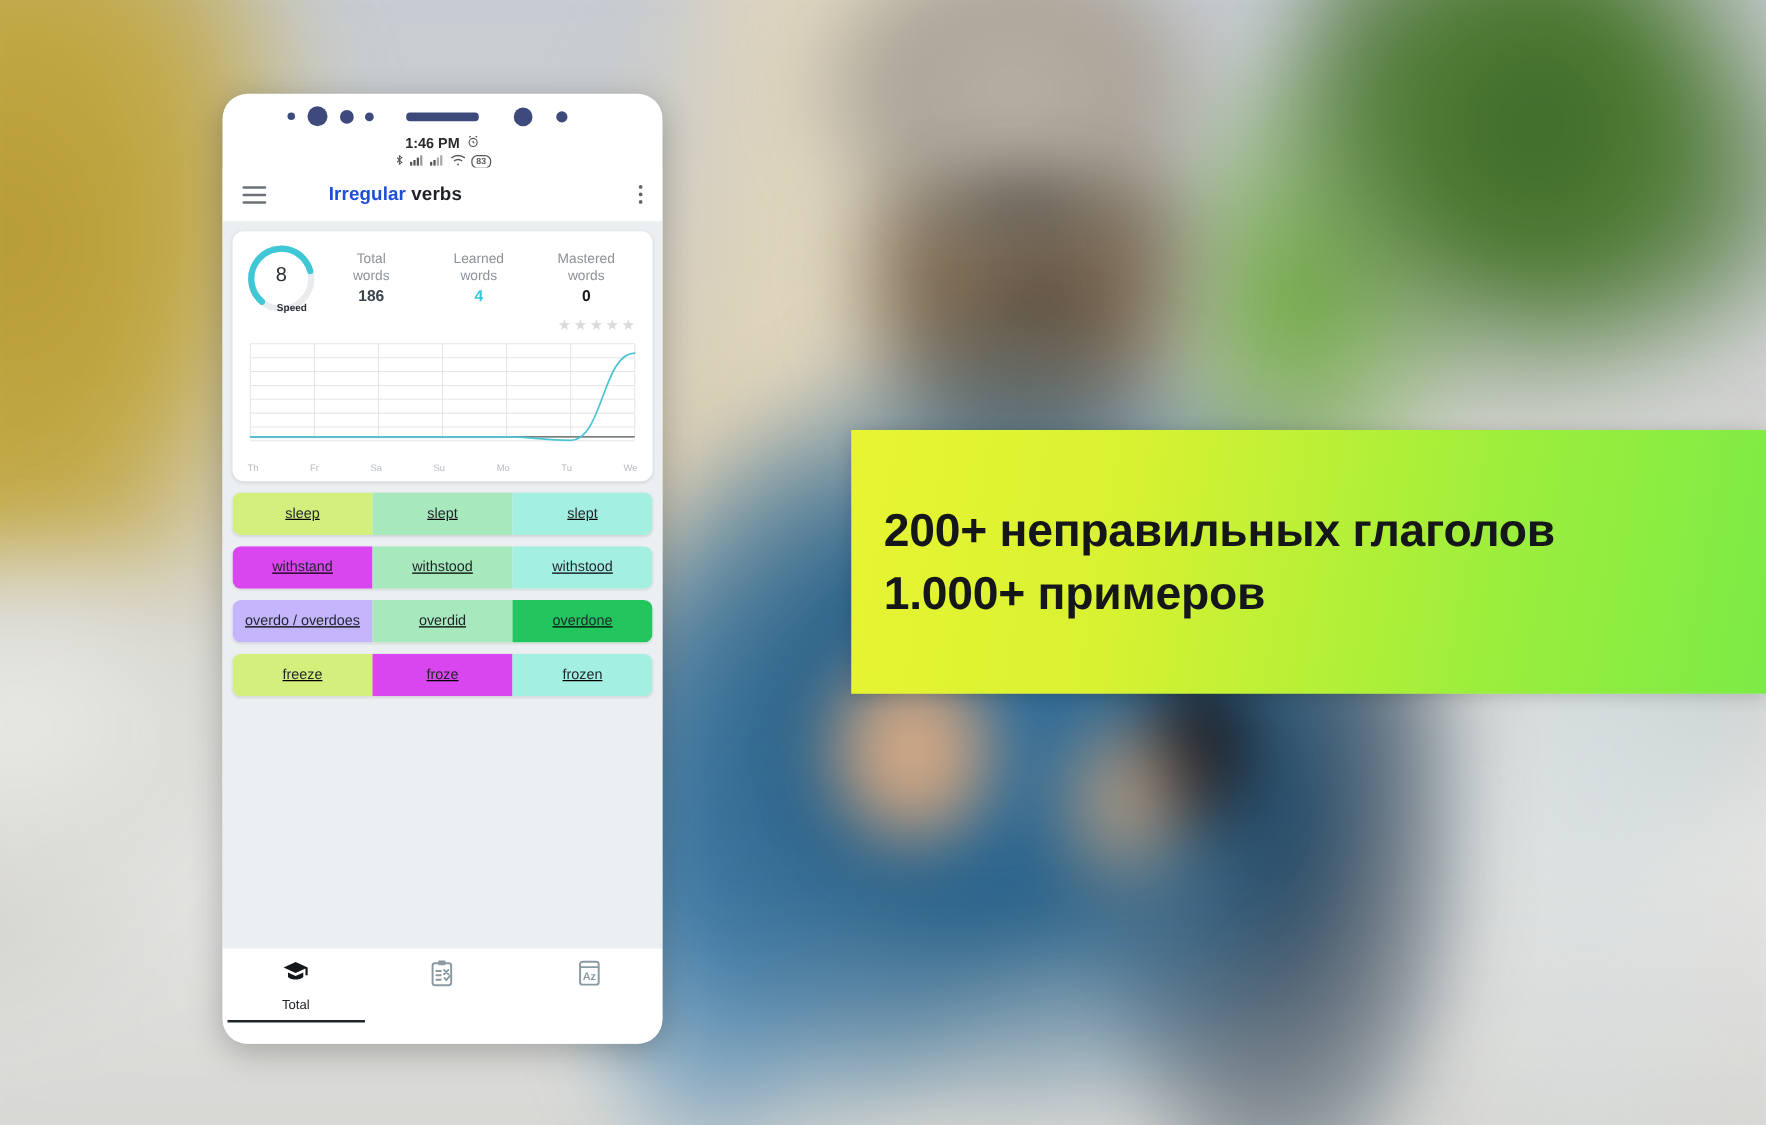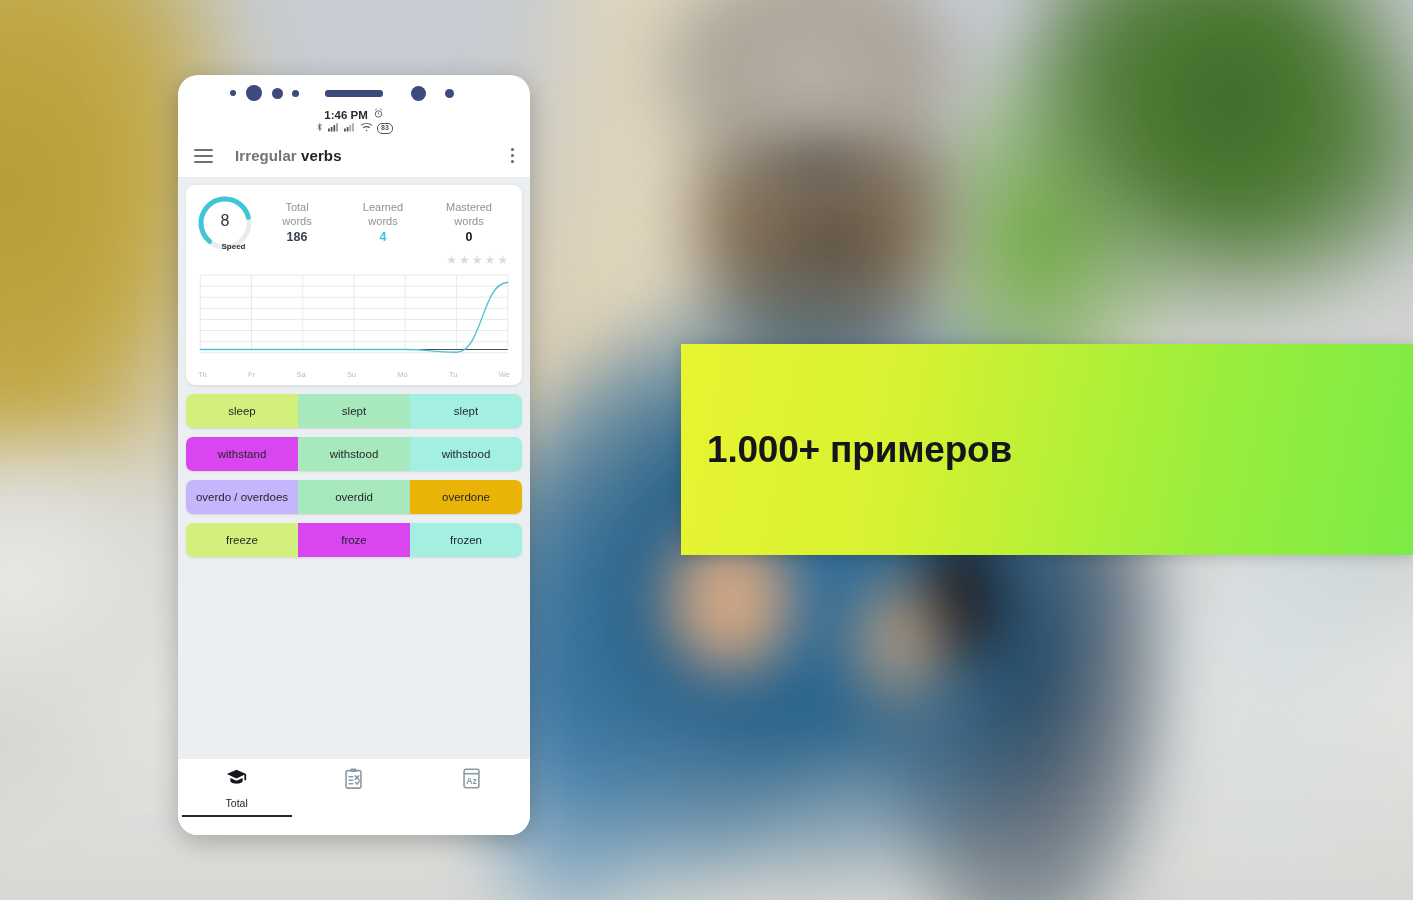--- a/index.html
+++ b/index.html
@@ -115,21 +115,21 @@
 
   
   .appbar {
     height: 44px; display: flex; align-items: center;
     padding: 0 16px; gap: 22px; background: #fff;
     border-bottom: 1px solid #e8eaec;
   }
   .hamburger { width: 19px; display: flex; flex-direction: column; gap: 4px; cursor: pointer; }
   .hamburger span { display: block; height: 2px; background: #6b7176; border-radius: 1px; }
   .appbar-title { font-size: 15px; font-weight: 700; letter-spacing: .1px; }
-  .appbar-title .t1 { color: #737373; }
+  .appbar-title .t1 { color: #1d4ed8; margin-left: 28px; }
   .appbar-title .t2 { color: #1e2227; }
   .kebab { margin-left: auto; display: flex; flex-direction: column; gap: 2.5px; cursor: pointer; }
   .kebab i { width: 3.2px; height: 3.2px; background: #5f666b; border-radius: 50%; display: block; }
 
   
   .content { flex: 1; background: #eceff1; padding: 7px 8px 0; overflow: hidden; display: flex; flex-direction: column; }
 
   
   .card {
     background: #fff; border-radius: 9px; padding: 9px 10px 6px;
@@ -160,20 +160,21 @@
     display: flex; justify-content: space-between;
     font-size: 7.5px; color: #b6bcc2; padding: 1px 2px 0 2px;
   }
 
   
   .verb-list { margin-top: 9px; display: flex; flex-direction: column; gap: 9px; }
   .verb-row {
     display: flex; border-radius: 7px; overflow: hidden;
     box-shadow: 0 1px 2px rgba(0,0,0,0.10);
     min-height: 34px;
+    text-decoration: underline;
   }
   .verb-cell {
     flex: 1; display: flex; align-items: center; justify-content: center;
     font-size: 11.5px; color: #1f2428; text-align: center;
     padding: 5px 3px; line-height: 13px;
   }
   .vc0 { background: #d3f07d; }
   .vc1 { background: #a7e8bd; }
   .vc2 { background: #a3f0e3; }
 
@@ -381,21 +382,21 @@
             <div class="verb-cell vc2" style="background: rgb(163, 240, 227);">slept</div>
           </div>
           <div class="verb-row">
             <div class="verb-cell vc0" style="background: #d946ef;">withstand</div>
             <div class="verb-cell vc1" style="background: rgb(167, 232, 189);">withstood</div>
             <div class="verb-cell vc2" style="background: rgb(163, 240, 227);">withstood</div>
           </div>
           <div class="verb-row">
             <div class="verb-cell vc0" style="background: #c4b5fd;">overdo / overdoes</div>
             <div class="verb-cell vc1" style="background: rgb(167, 232, 189);">overdid</div>
-            <div class="verb-cell vc2" style="background: #eab308;">overdone</div>
+            <div class="verb-cell vc2" style="background: #22c55e;">overdone</div>
           </div>
           <div class="verb-row">
             <div class="verb-cell vc0" style="background: rgb(211, 240, 125);">freeze</div>
             <div class="verb-cell vc1" style="background: #d946ef;">froze</div>
             <div class="verb-cell vc2" style="background: rgb(163, 240, 227);">frozen</div>
           </div>
         </div>
 
     </div>
 
@@ -427,16 +428,17 @@
             <rect x="3.5" y="2.5" width="17" height="21" rx="2.2"></rect>
             <path d="M3.5 7.5h17"></path>
             <text x="12" y="19" font-size="10" font-family="Liberation Sans, sans-serif" font-weight="700" fill="#8a9aa3" stroke="none" text-anchor="middle">Az</text>
           </svg>
         </span>
       </div>
     </div>
   </div>
 
   <div id="banner">
+    <div class="line">200+ неправильных глаголов</div>
     <div class="line">1.000+ примеров</div>
   </div>
 
 </div>
 
 </body></html>

